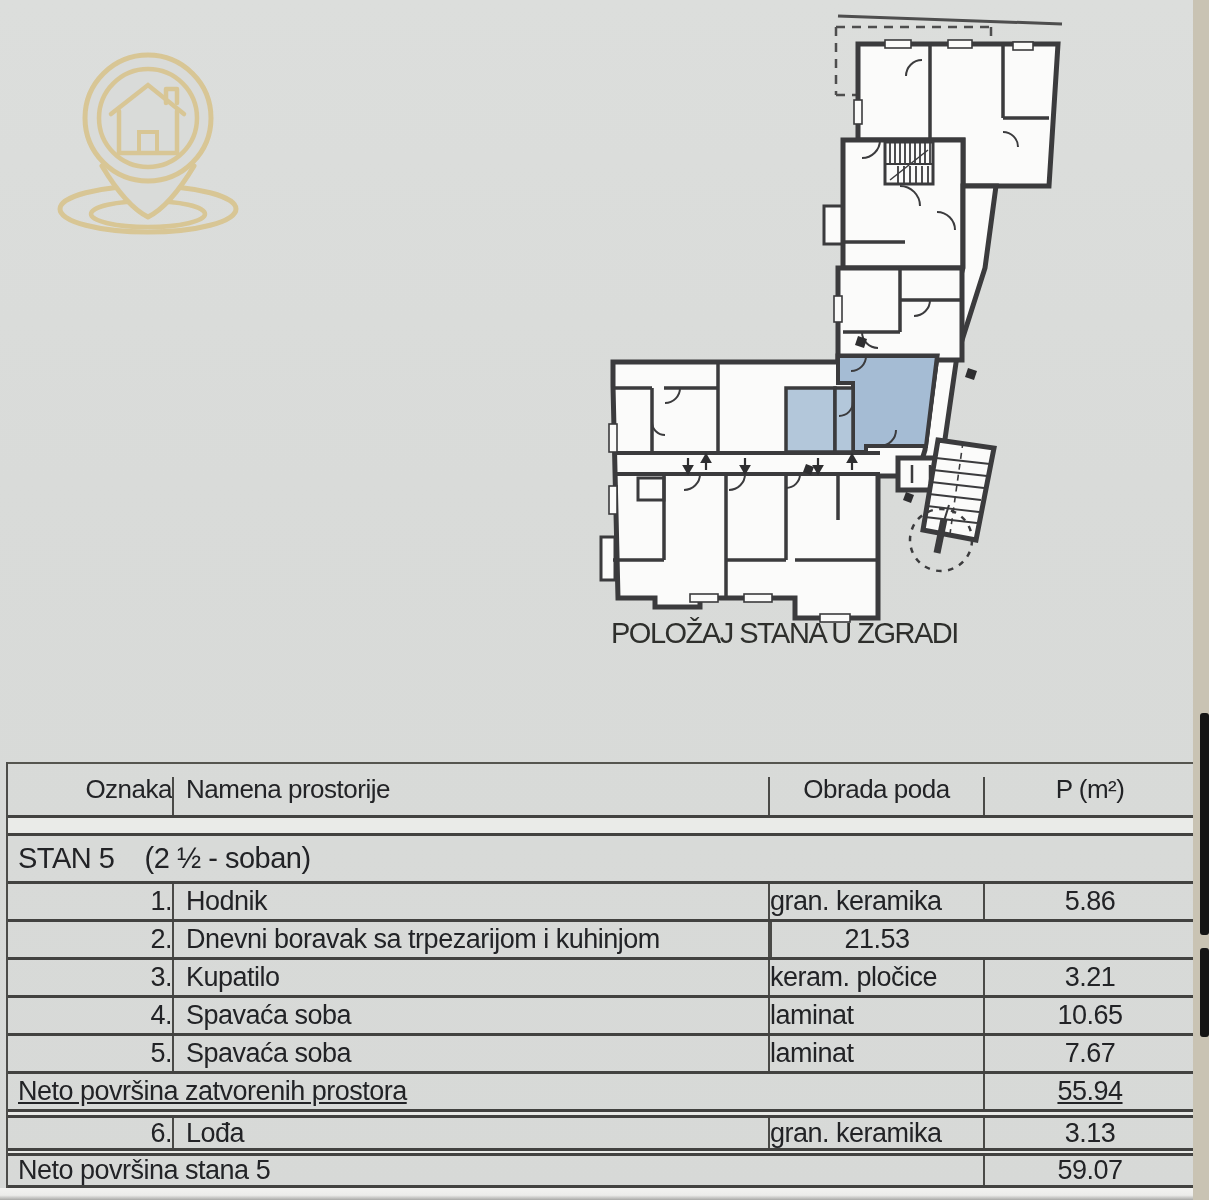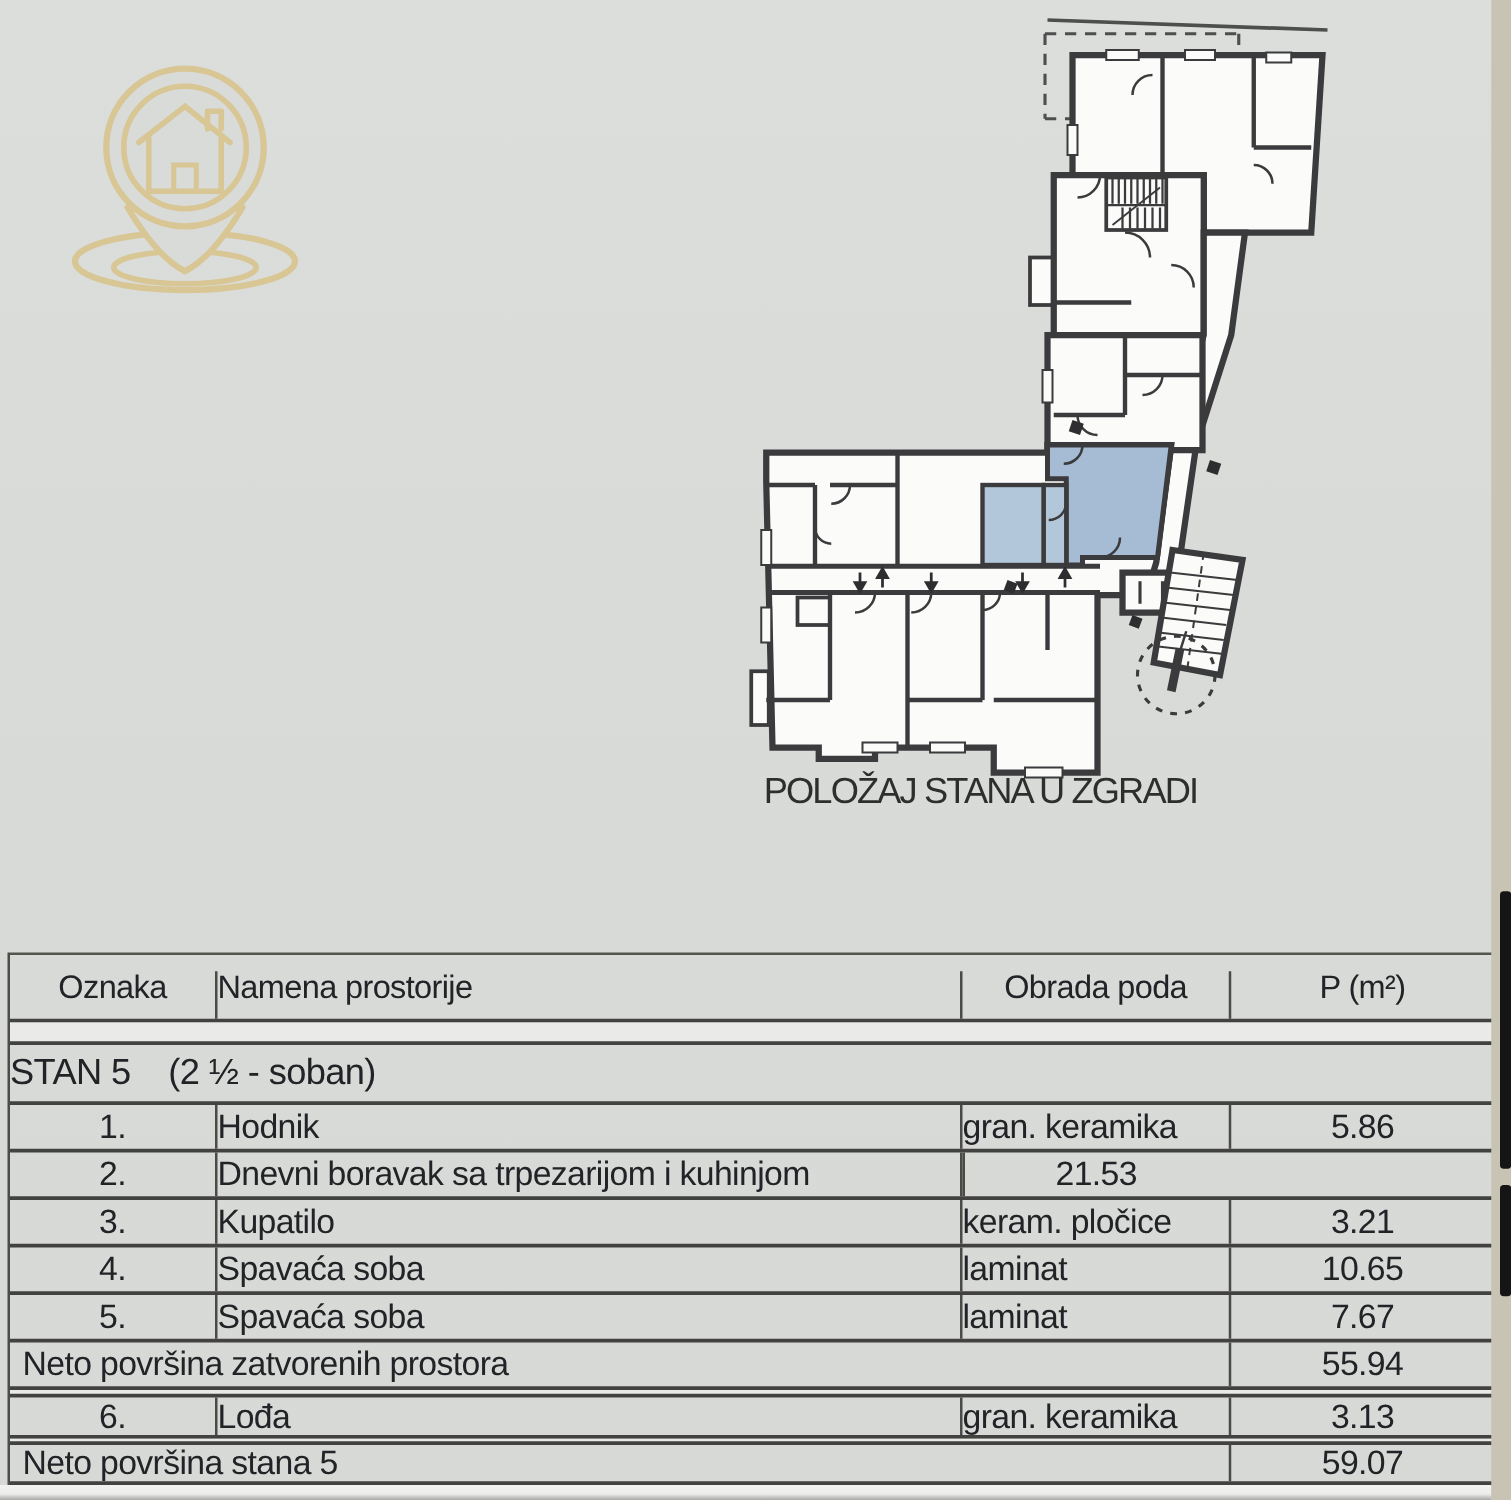--- a/index.html
+++ b/index.html
@@ -15,30 +15,30 @@
   }
   
   .tbl{
     position:absolute;left:6px;top:762px;width:1187px;
     border-left:2px solid #4c4c49;border-right:2px solid #4c4c49;
     font-size:27px;letter-spacing:-0.5px;color:#222326;
   }
   .tr{display:flex;align-items:center;border-bottom:3px solid #424240;box-sizing:border-box;}
   .th{height:56px;border-top:2px solid #55554f;font-size:26px;}
   .spacer{height:18px;background:#eaebe8;}
-  .stan{height:48px;font-size:29px;white-space:pre;}
+  .stan{height:48px;font-size:29px;padding-left:10px;white-space:pre;}
   .dr{height:38px;}
   .r6{height:33px;}
-  .sub{height:38px;}
+  .sub{height:38px;text-decoration:underline;}
   .total{height:32px;}
   .gap1{height:6px;background:#e9eae7;}
   .gap2{height:5px;background:#e9eae7;}
   .c{box-sizing:border-box;overflow:hidden;white-space:nowrap;}
-  .c1{width:164px;text-align:center;}
-  .c2{width:594px;}
+  .c1{width:164px;text-align:right;}
+  .c2{width:594px;padding-left:12px;}
   .c3{width:213px;padding-left:0;}
   .c4{width:210px;text-align:center;}
   .lbl{flex:1;padding-left:10px;}
   .vd{width:2px;background:#4a4a47;align-self:stretch;}
   .th .vd{margin-top:13px;}
   .bottom-strip{
     position:absolute;left:0;top:1188px;width:1193px;height:12px;
     background:linear-gradient(180deg,#f2f2f0 0%,#ececea 60%,#a8a8a6 100%);
   }
   .edge-beige{position:absolute;left:1193px;top:0;width:16px;height:1200px;background:#c9c3b3;}

